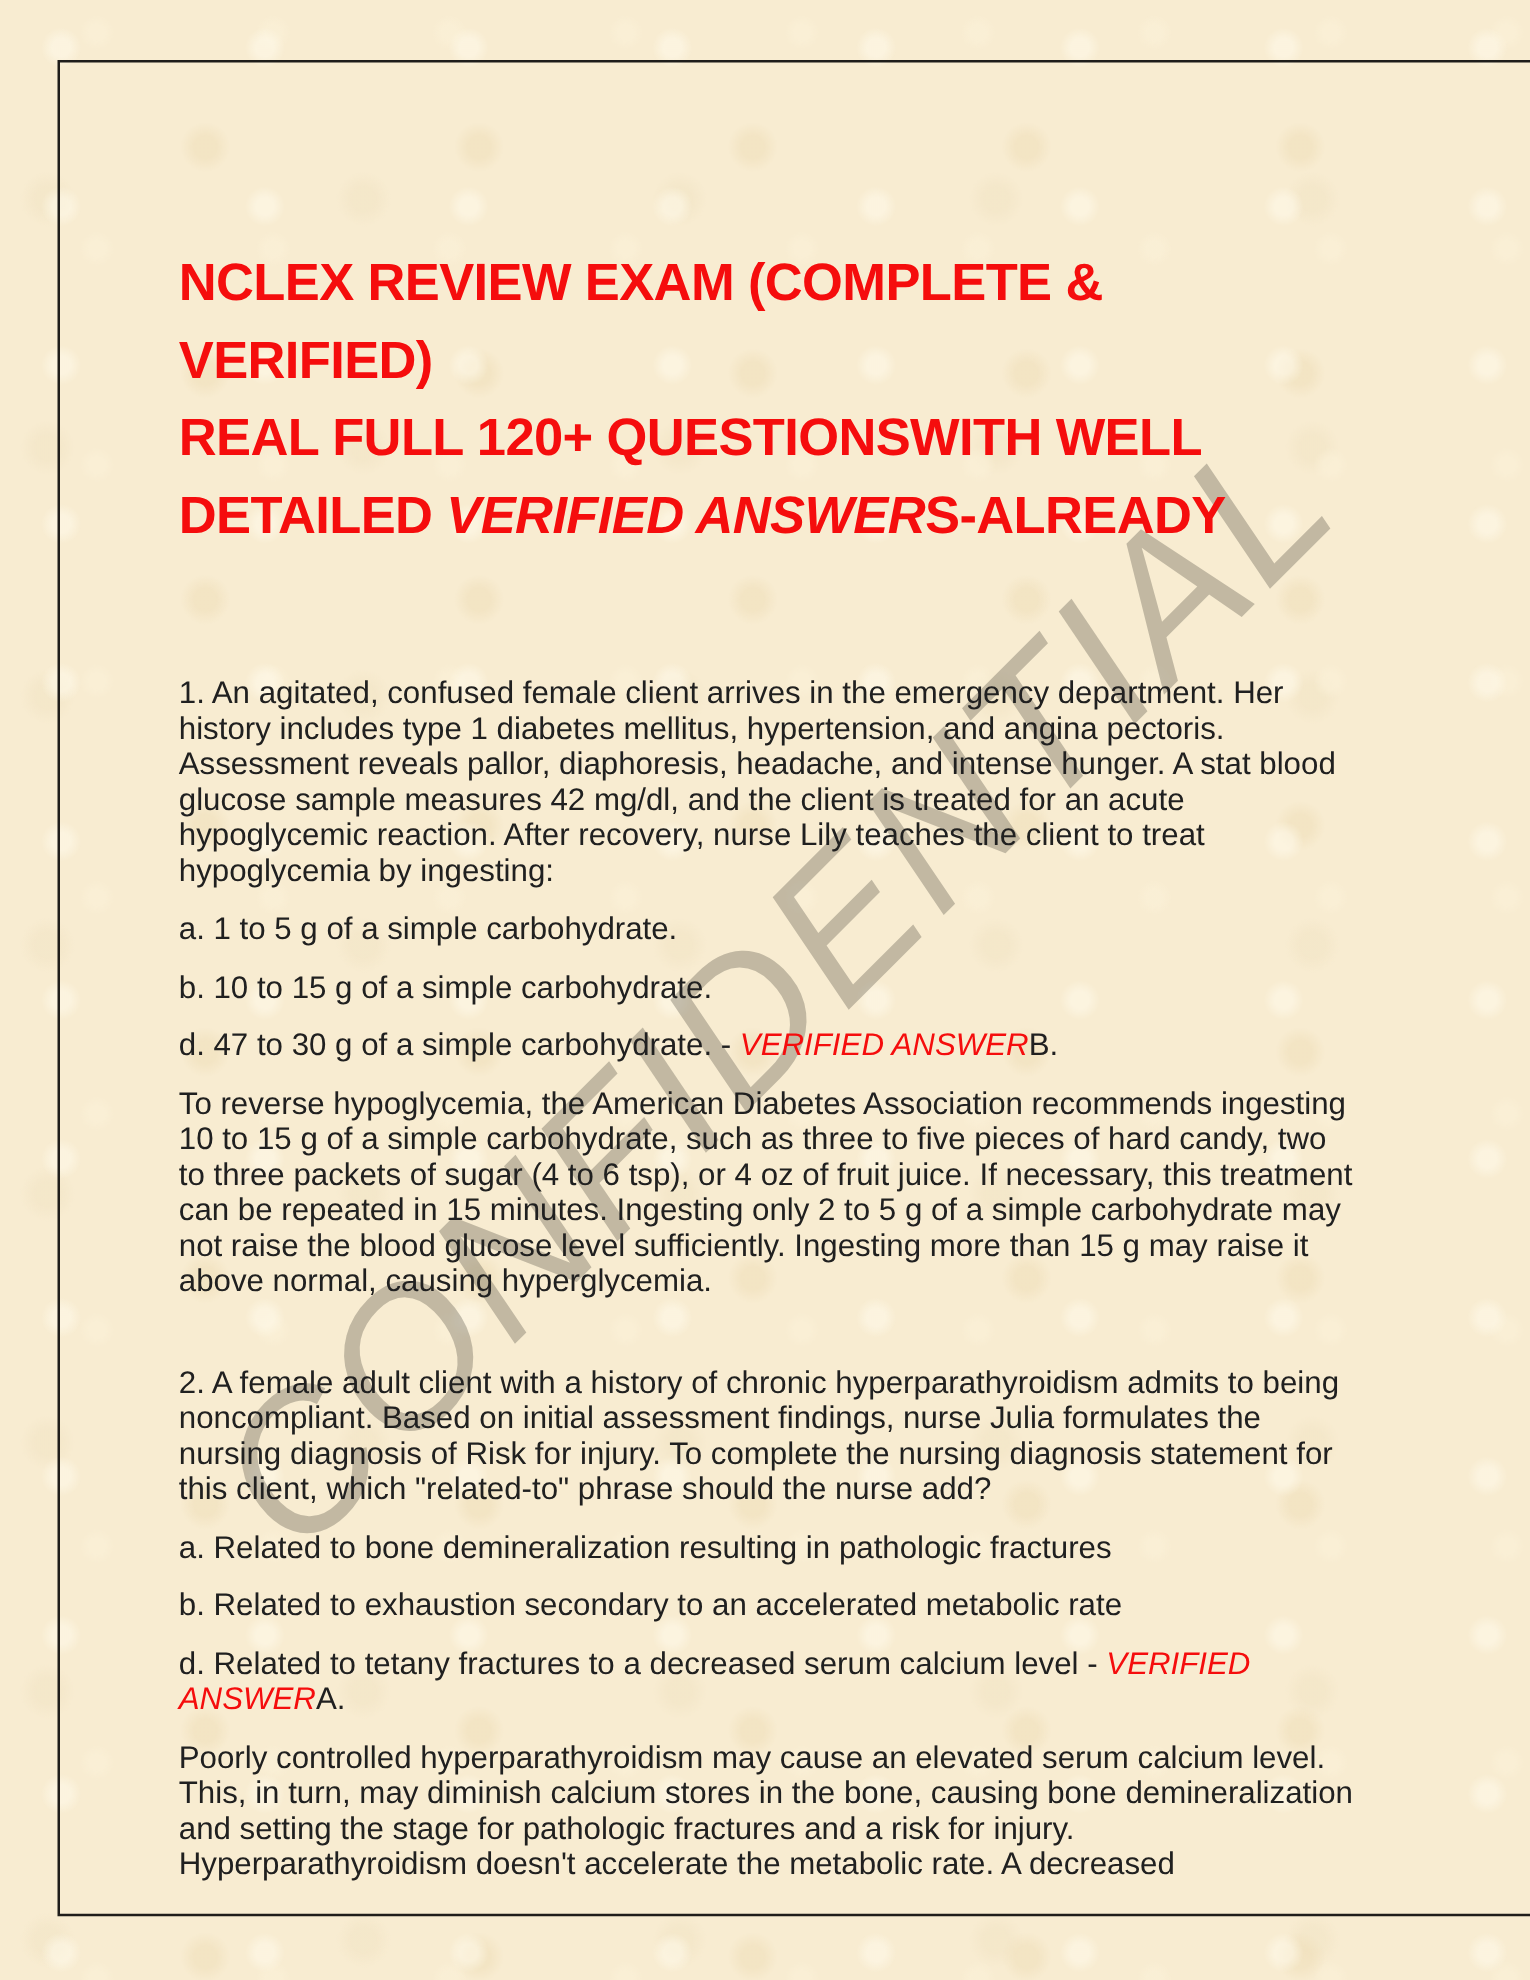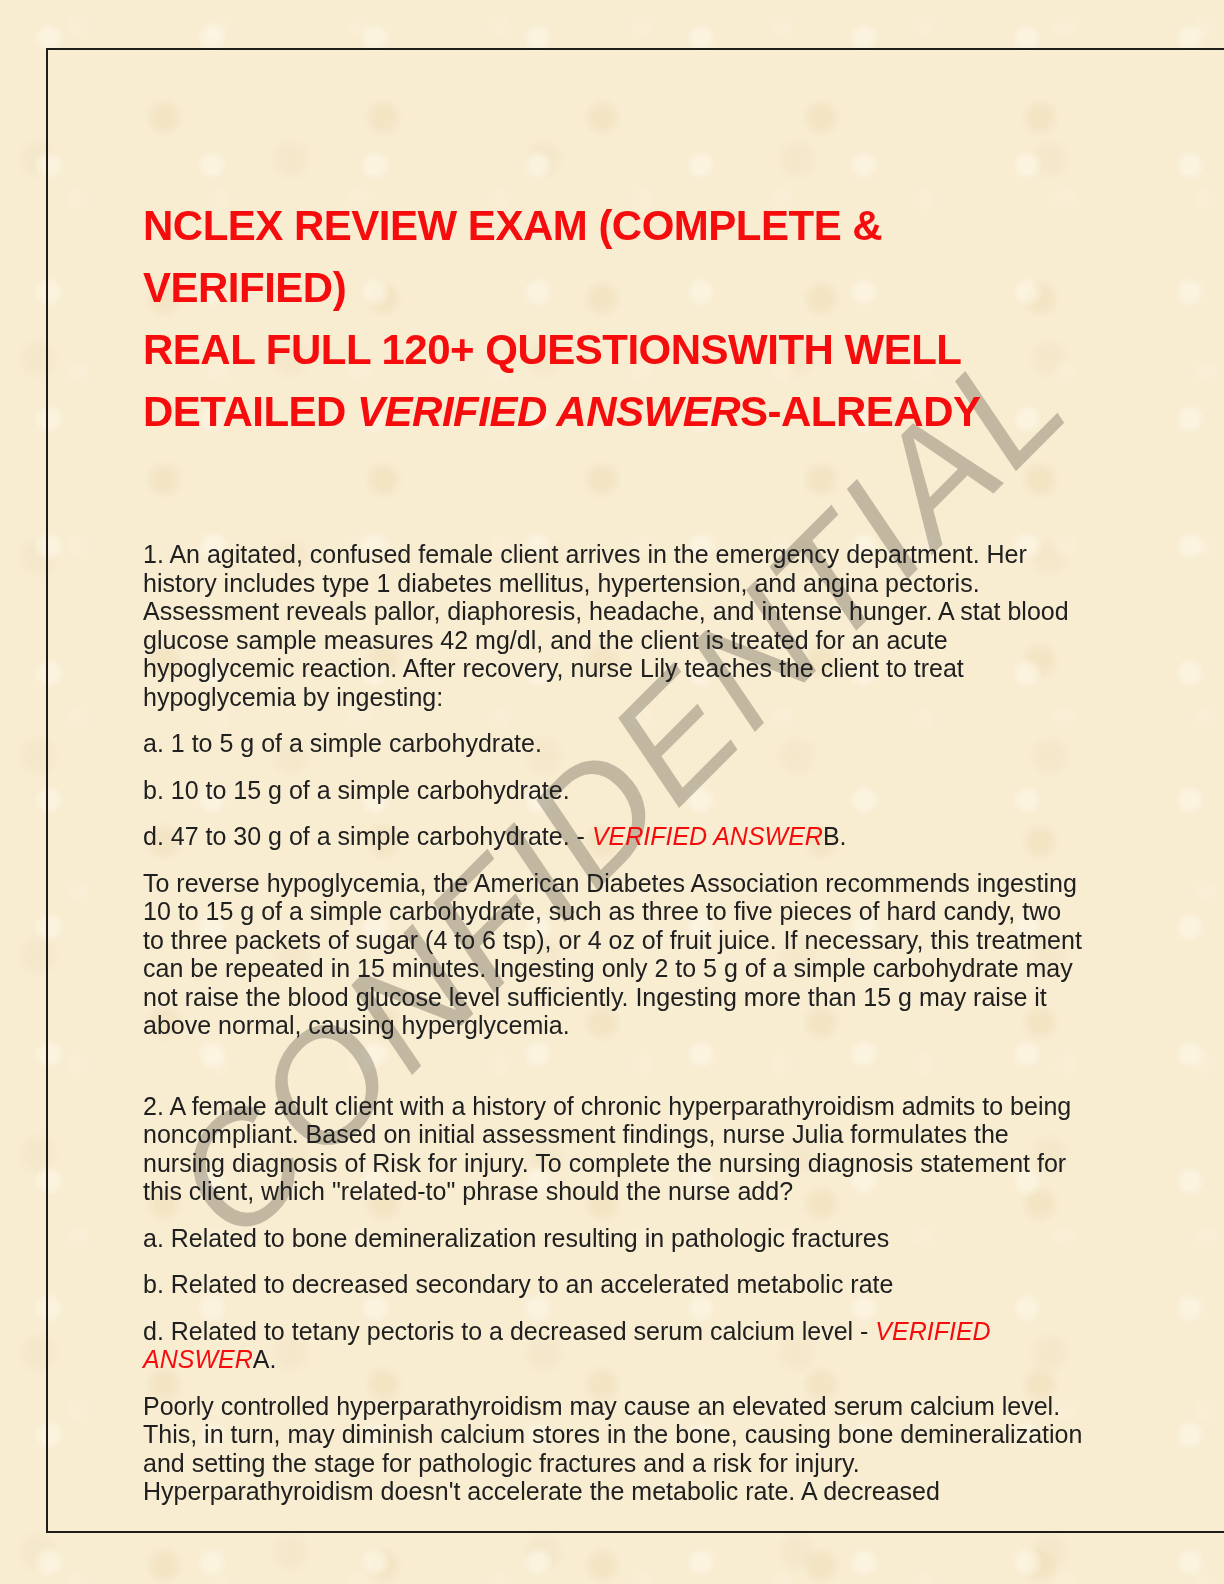--- a/index.html
+++ b/index.html
@@ -95,19 +95,19 @@
       <p class="qtext">1. An agitated, confused female client arrives in the emergency department. Her history includes type 1 diabetes mellitus, hypertension, and angina pectoris. Assessment reveals pallor, diaphoresis, headache, and intense hunger. A stat blood glucose sample measures 42 mg/dl, and the client is treated for an acute hypoglycemic reaction. After recovery, nurse Lily teaches the client to treat hypoglycemia by ingesting:</p>
       <p class="option">a. 1 to 5 g of a simple carbohydrate.</p>
       <p class="option">b. 10 to 15 g of a simple carbohydrate.</p>
       <p class="option"><span>d. 47 to 30 g of a simple carbohydrate. - </span><em class="verified">VERIFIED ANSWER</em><span>B.</span></p>
       <p class="explanation">To reverse hypoglycemia, the American Diabetes Association recommends ingesting 10 to 15 g of a simple carbohydrate, such as three to five pieces of hard candy, two to three packets of sugar (4 to 6 tsp), or 4 oz of fruit juice. If necessary, this treatment can be repeated in 15 minutes. Ingesting only 2 to 5 g of a simple carbohydrate may not raise the blood glucose level sufficiently. Ingesting more than 15 g may raise it above normal, causing hyperglycemia.</p>
     </section>
 
     <section class="question" id="question-2">
       <p class="qtext">2. A female adult client with a history of chronic hyperparathyroidism admits to being noncompliant. Based on initial assessment findings, nurse Julia formulates the nursing diagnosis of Risk for injury. To complete the nursing diagnosis statement for this client, which "related-to" phrase should the nurse add?</p>
       <p class="option">a. Related to bone demineralization resulting in pathologic fractures</p>
-      <p class="option">b. Related to decreased secondary to an accelerated metabolic rate</p>
-      <p class="option"><span>d. Related to tetany pectoris to a decreased serum calcium level - </span><em class="verified">VERIFIED ANSWER</em><span>A.</span></p>
+      <p class="option">b. Related to exhaustion secondary to an accelerated metabolic rate</p>
+      <p class="option"><span>d. Related to tetany fractures to a decreased serum calcium level - </span><em class="verified">VERIFIED ANSWER</em><span>A.</span></p>
       <p class="explanation">Poorly controlled hyperparathyroidism may cause an elevated serum calcium level. This, in turn, may diminish calcium stores in the bone, causing bone demineralization and setting the stage for pathologic fractures and a risk for injury. Hyperparathyroidism doesn't accelerate the metabolic rate. A decreased</p>
     </section>
 
   </div>
 </div>
 
 </body></html>

